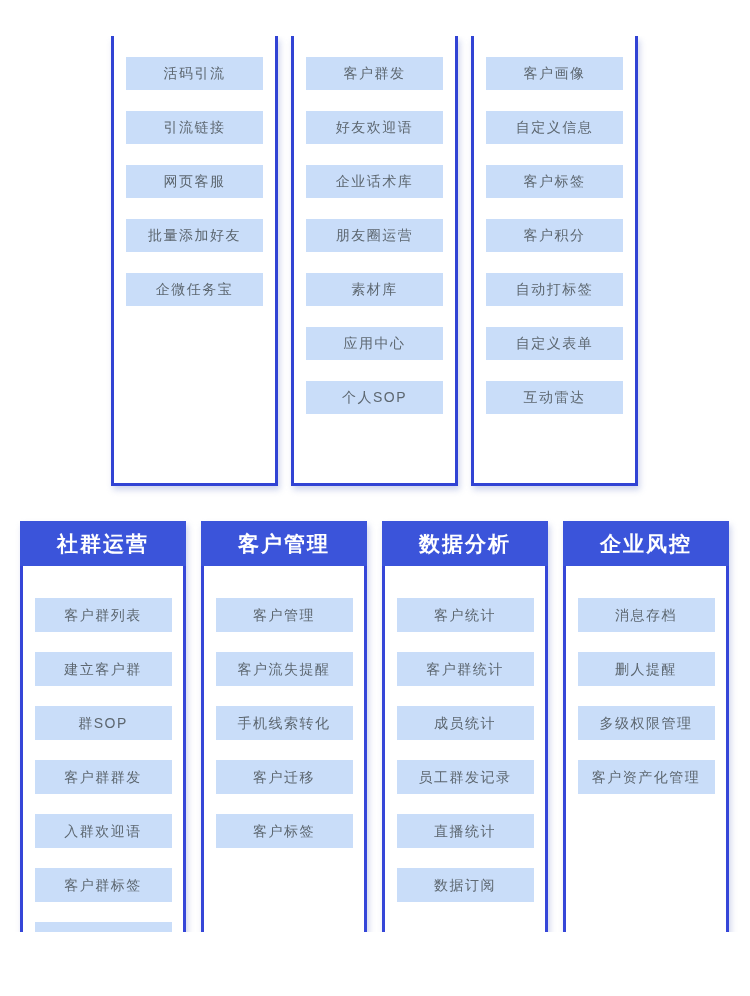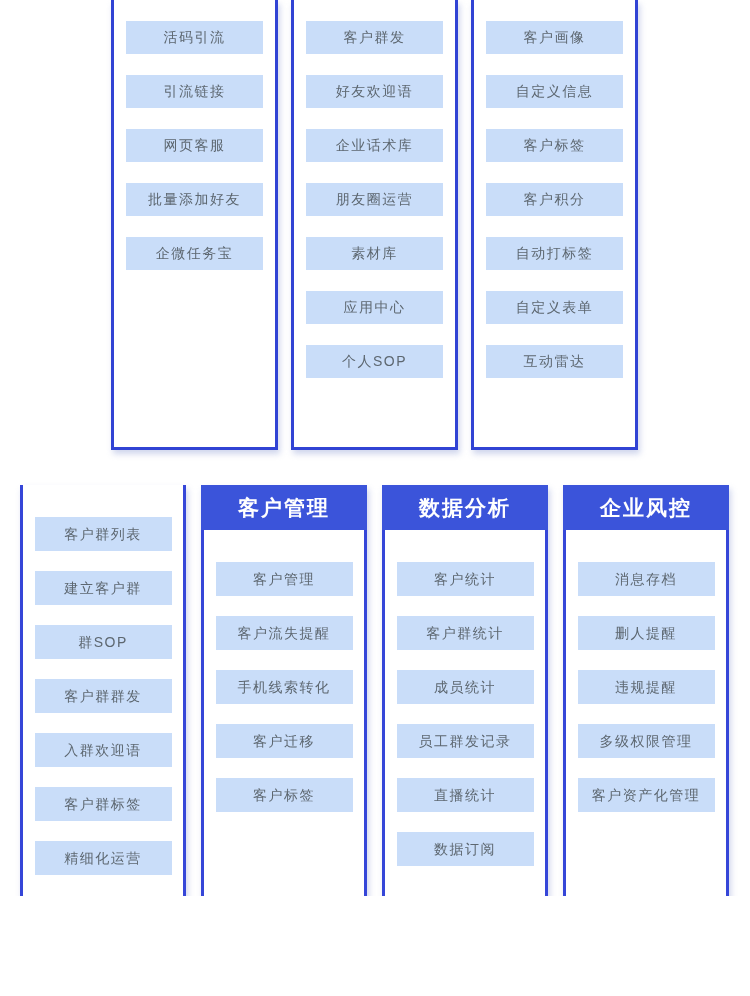--- a/index.html
+++ b/index.html
@@ -7,20 +7,21 @@
     padding: 0;
     background: #ffffff;
     font-family: "Liberation Sans", "DejaVu Sans", sans-serif;
   }
   .canvas {
     position: relative;
     width: 750px;
     height: 896px;
     overflow: hidden;
     background: #ffffff;
+    margin-top: 36px;
   }
   
   .top-row {
     display: flex;
     gap: 13px;
     margin-left: 111px;
   }
   .top-panel {
     box-sizing: border-box;
     width: 167px;
@@ -110,20 +111,21 @@
         <div class="feature-item">自定义信息</div>
         <div class="feature-item">客户标签</div>
         <div class="feature-item">客户积分</div>
         <div class="feature-item">自动打标签</div>
         <div class="feature-item">自定义表单</div>
         <div class="feature-item">互动雷达</div>
       </div>
     </section>
   <section class="bottom-row" id="bottom-row">
       <div class="bottom-panel">
+        <div class="panel-header">社群运营</div>
         <div class="panel-body">
           <div class="feature-item">客户群列表</div>
           <div class="feature-item">建立客户群</div>
           <div class="feature-item">群SOP</div>
           <div class="feature-item">客户群群发</div>
           <div class="feature-item">入群欢迎语</div>
           <div class="feature-item">客户群标签</div>
           <div class="feature-item">精细化运营</div>
         </div>
       </div>
@@ -146,19 +148,18 @@
           <div class="feature-item">员工群发记录</div>
           <div class="feature-item">直播统计</div>
           <div class="feature-item">数据订阅</div>
         </div>
       </div>
       <div class="bottom-panel">
         <div class="panel-header">企业风控</div>
         <div class="panel-body">
           <div class="feature-item">消息存档</div>
           <div class="feature-item">删人提醒</div>
-          <div class="feature-item">违规提醒</div>
           <div class="feature-item">多级权限管理</div>
           <div class="feature-item">客户资产化管理</div>
         </div>
       </div>
     </section>
 </div>
 
 </body></html>

